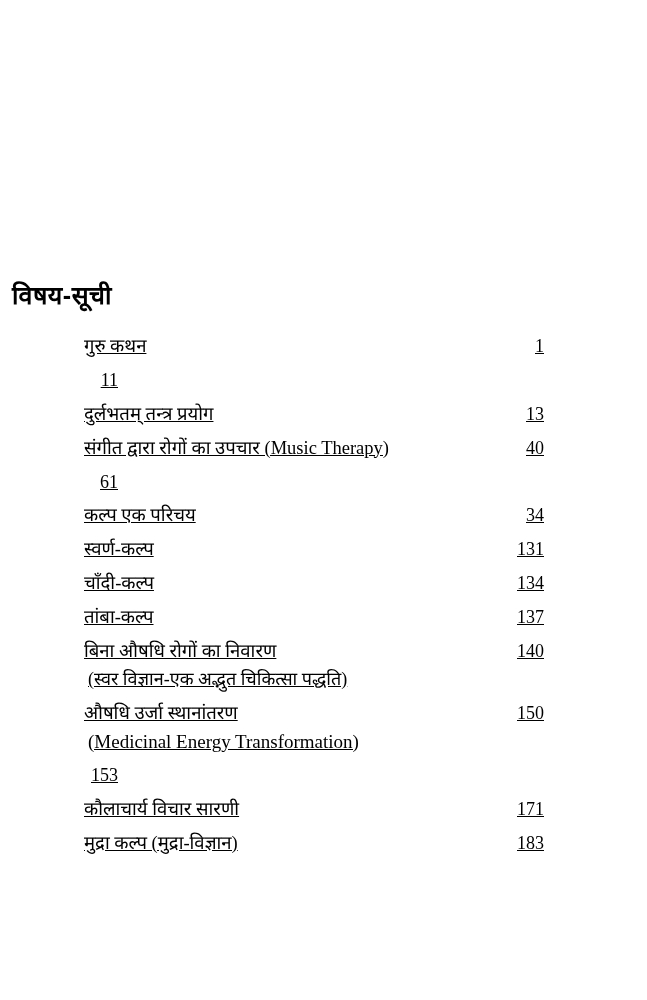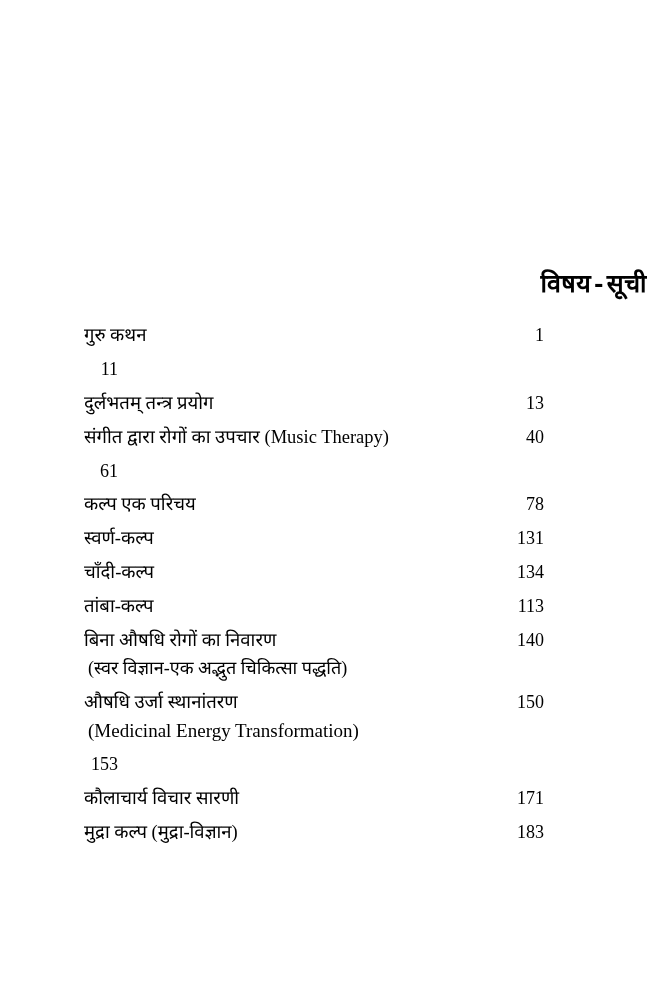--- a/index.html
+++ b/index.html
@@ -14,36 +14,37 @@
     color: #000000;
     overflow: hidden;
   }
   .page {
     position: relative;
     width: 647px;
     height: 1000px;
     box-sizing: border-box;
   }
   .title {
-    text-align: right;
+    text-align: left;
     font-size: 25px;
     font-weight: bold;
     letter-spacing: 0.5px;
-    margin: 0;
+    margin: 12px;
     padding-top: 265px;
     padding-bottom: 0;
-    font-family: Liberation Mono, monospace;
+    font-family: Liberation Sans, sans-serif;
   }
   .toc {
     margin: 12px;
     padding: 0;
     list-style: none;
     width: 460px;
     margin-left: 84px;
     margin-top: 26px;
+    text-decoration: underline;
   }
   .toc-row {
     display: flex;
     align-items: baseline;
     justify-content: space-between;
     font-size: 18.5px;
     line-height: 1.0;
     margin-bottom: 15.5px;
   }
   .toc-row .label {
@@ -106,42 +107,42 @@
 
     <li>
       <div class="toc-row">
         <span class="page-num">61</span>
       </div>
     </li>
 
     <li>
       <div class="toc-row">
         <span class="label">कल्प एक परिचय</span>
-        <span class="page-num">78</span>
+        <span class="page-num">34</span>
       </div>
     </li>
 
     <li>
       <div class="toc-row">
         <span class="label">स्वर्ण-कल्प</span>
         <span class="page-num">131</span>
       </div>
     </li>
 
     <li>
       <div class="toc-row">
         <span class="label">चाँदी-कल्प</span>
         <span class="page-num">134</span>
       </div>
     </li>
 
     <li>
       <div class="toc-row">
         <span class="label">तांबा-कल्प</span>
-        <span class="page-num">113</span>
+        <span class="page-num">137</span>
       </div>
     </li>
 
     <li>
       <div class="toc-row">
         <span class="label">बिना औषधि रोगों का निवारण</span>
         <span class="page-num">140</span>
       </div>
       <div class="toc-sub">(स्वर विज्ञान-एक अद्भुत चिकित्सा पद्धति)</div>
     </li>

